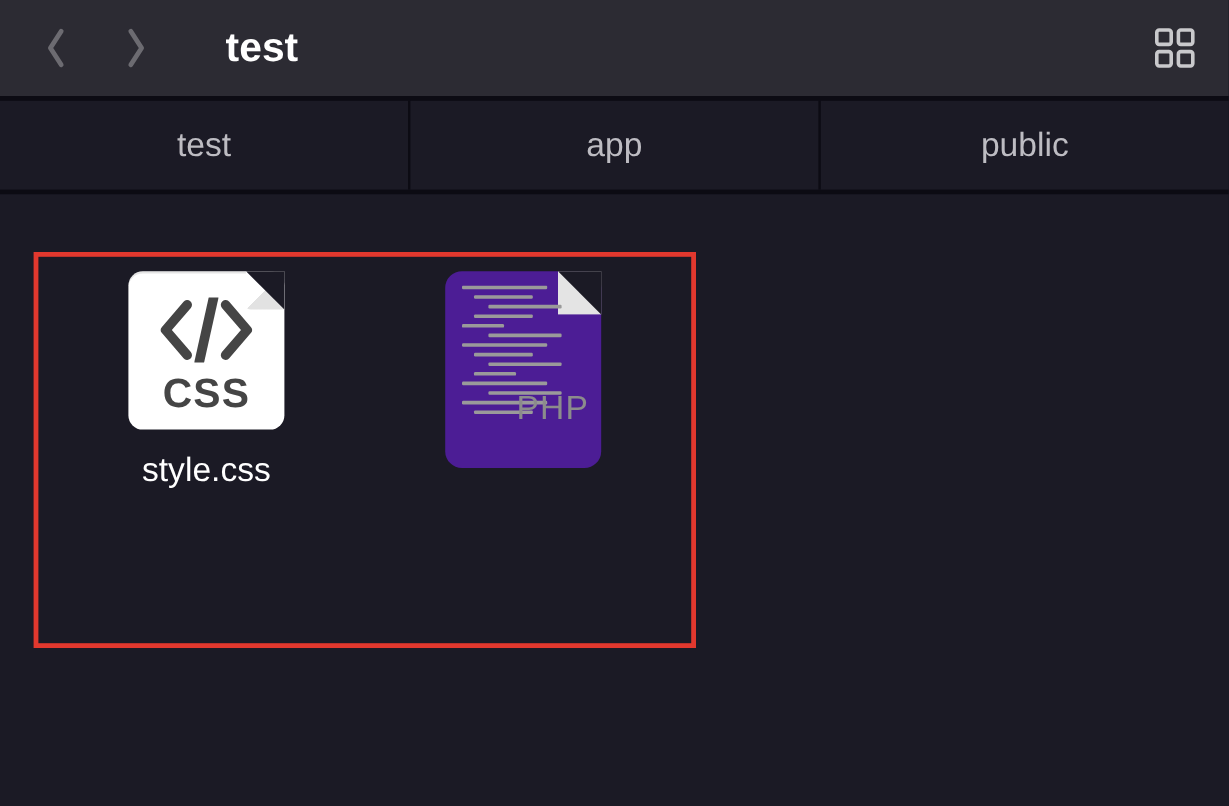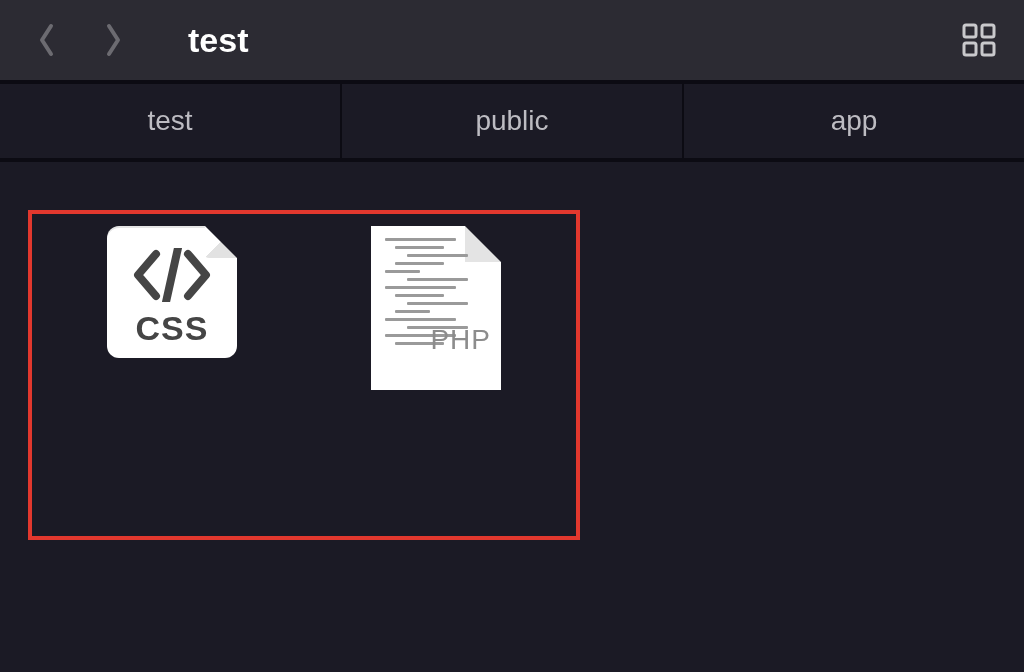--- a/index.html
+++ b/index.html
@@ -135,23 +135,23 @@
       text-align:center;
       font-size:34px;
       font-weight:600;
       color:#454545;
       letter-spacing:1px;
     }
     
     .php-doc {
       width: 130px;
       height: 164px;
-      background: #ffffff;
-      position: relative;
-      border-radius: 0;
+      background: #4c1d95;
+      position: relative;
+      border-radius: 14px;
       text-decoration: underline;
     }
     .php-doc .fold {
       position: absolute;
       right: 0; top: 0;
       width: 36px; height: 36px;
       background: #e4e4e4;
     }
     .php-doc .fold::after{
       content:"";
@@ -209,43 +209,44 @@
       <rect x="20" y="20" width="12" height="12" rx="2" fill="none" stroke="currentColor" stroke-width="3"></rect>
     </svg>
   </span>
 </div>
 
 <div class="crumbs">
   <div class="crumb">
     <span>test</span>
   </div>
   <div class="crumb">
+    <span>app</span>
+  </div>
+  <div class="crumb">
     <span>public</span>
-  </div>
-  <div class="crumb">
-    <span>app</span>
   </div>
 </div>
 
 <div class="files-viewport">
   <div class="selection-box"></div>
   <div class="file-grid">
 
     <div class="file-item">
       <div class="icon-doc">
         <div class="fold"></div>
         <div class="css-glyph">
           <svg viewBox="0 0 80 54">
             <polyline points="24,6 6,27 24,48" fill="none" stroke="#454545" stroke-width="8" stroke-linecap="round" stroke-linejoin="round"></polyline>
             <polyline points="56,6 74,27 56,48" fill="none" stroke="#454545" stroke-width="8" stroke-linecap="round" stroke-linejoin="round"></polyline>
             <line x1="46" y1="0" x2="34" y2="54" stroke="#454545" stroke-width="8" stroke-linecap="round"></line>
           </svg>
         </div>
         <div class="css-text">CSS</div>
       </div>
+      <div class="file-label">style.css</div>
     </div>
 
     <div class="file-item">
       <div class="php-doc">
         <div class="fold"></div>
         <div class="codebits">
           <span></span>
             <span></span>
             <span></span>
             <span></span>

